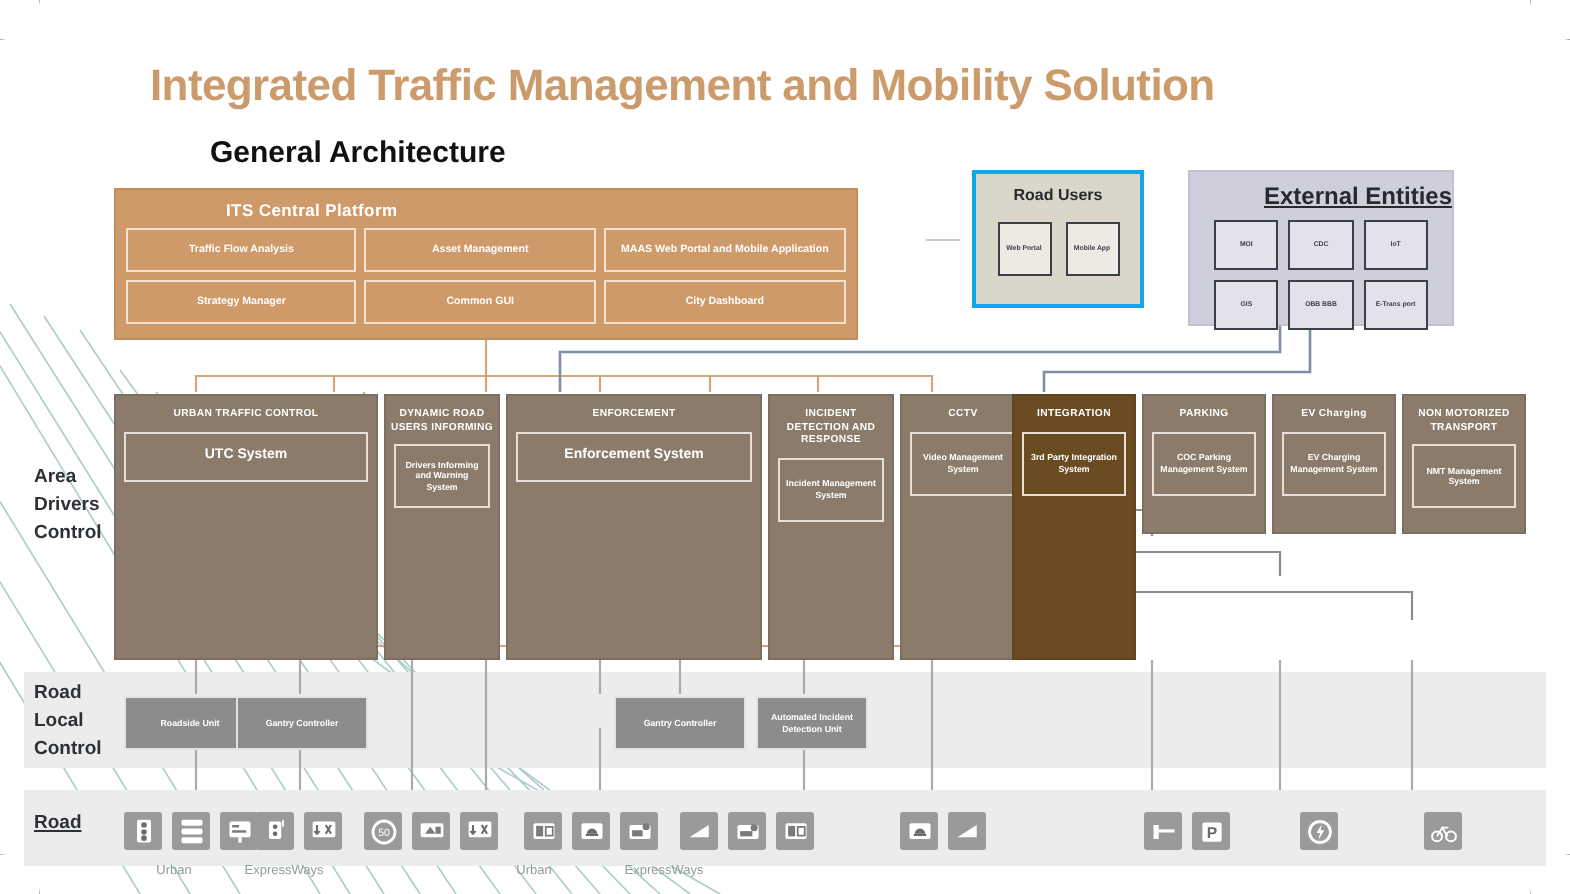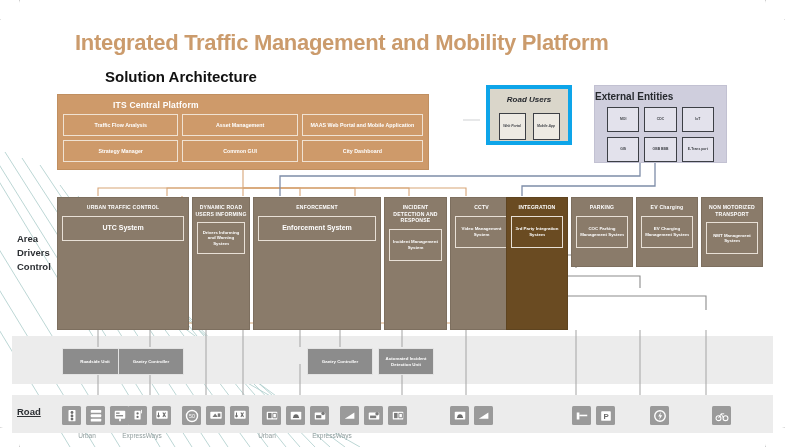--- a/index.html
+++ b/index.html
@@ -49,37 +49,37 @@
   .its-grid { display:grid; grid-template-columns: 1fr 1fr 1.05fr; gap:4px; padding:0 5px 5px 5px; }
   .its-cell {
     border:1px solid #f0e2d2; background:#CE9A6A;
     color:#ffffff; font-size:5.3px; font-weight:bold;
     height:22px; display:flex; align-items:center; justify-content:center;
     text-align:center; line-height:1.25; padding:1px;
   }
 
   
   #road-users {
-    position:absolute; left:486px; top:85px; width:86px; height:60px;
-    background:#DAD6CA; border:4px solid #0ea5e9;font-style:italic;
+    position:absolute; left:486px; top:85px; width:86px; height:69px;
+    background:#DAD6CA; border:2px solid #0ea5e9;
   }
   #road-users .grp-title { text-align:center; font-size:8px; font-weight:bold; color:#26292e; padding-top:6px; }
   .ru-row { display:flex; justify-content:center; gap:7px; margin-top:9px; }
   .mini-box {
     width:27px; height:27px; background:#EDEAE3; border:1.5px solid #3c3f45;
     display:flex; align-items:center; justify-content:center; text-align:center;
     font-size:3.4px; font-weight:bold; color:#3c3f45; line-height:1.2; padding:1px;
   }
 
   
   #ext-entities {
     position:absolute; left:594px; top:85px; width:133px; height:78px;
     background:#CFCEDD; border:1px solid #c2c1d2;
   }
-  #ext-entities .grp-title { text-align:left; font-size:10px; font-weight:bold; color:#26292e; padding-top:5px; }
+  #ext-entities .grp-title { text-align:right; font-size:12px; font-weight:bold; color:#26292e; padding-top:5px;text-decoration:underline; }
   .ee-grid { display:grid; grid-template-columns:repeat(3,1fr); gap:5px; padding:5px 12px 0 12px; }
   .ee-box {
     height:25px; background:#E3E2EC; border:1.5px solid #3c3f45;
     display:flex; align-items:center; justify-content:center; text-align:center;
     font-size:3.4px; font-weight:bold; color:#3c3f45; line-height:1.2; padding:1px;
   }
 
   
   .band { position:absolute; background:#ECECEC; }
   #band-area  { left:12px; top:196px; width:761px; height:134px; background:transparent; }
@@ -156,28 +156,29 @@
       <line x1="168" y1="316" x2="345" y2="447"></line>
       <line x1="186" y1="348" x2="360" y2="447"></line>
     </g>
   </svg>
 
   <div class="corner-arc corner-tl"></div>
   <div class="corner-arc corner-bl"></div>
   <div class="corner-arc corner-br"></div>
   <div class="corner-arc corner-tr"></div>
 
-  <div class="main-title">Integrated Traffic Management and Mobility Platform</div>
-  <div class="sub-title">Solution Architecture</div>
+  <div class="main-title">Integrated Traffic Management and Mobility Solution</div>
+  <div class="sub-title">General Architecture</div>
 
   <div class="band" id="band-area"></div>
   <div class="band" id="band-local"></div>
   <div class="band" id="band-road"></div>
 
   <div class="band-label" id="lbl-area">Area Drivers Control</div>
+  <div class="band-label" id="lbl-local">Road Local Control</div>
   <div class="band-label" id="lbl-road">Road</div>
 
   <svg class="wires">
     <g fill="none" stroke="#D7A577" stroke-width="1.1">
       <path d="M243,170 L243,188"></path>
       <path d="M243,188 L98,188 L98,196"></path>
       <path d="M243,188 L167,188 L167,196"></path>
       <path d="M243,188 L243,196"></path>
       <path d="M243,188 L300,188 L300,196"></path>
       <path d="M243,188 L355,188 L355,196"></path>

